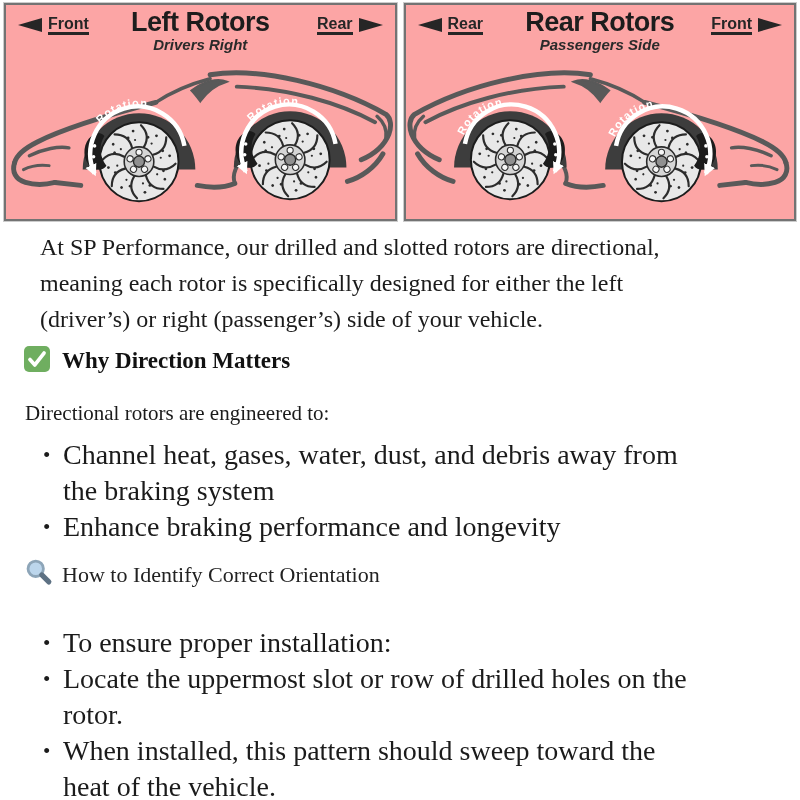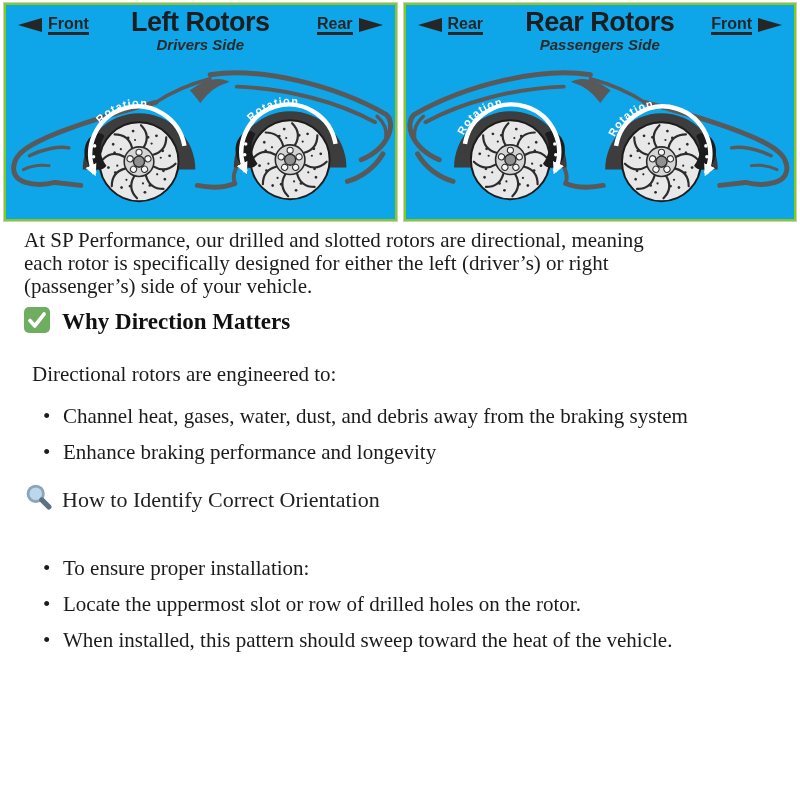--- a/index.html
+++ b/index.html
@@ -1,40 +1,40 @@
 <!DOCTYPE html>
 <html><head>
 <meta charset="utf-8">
 <style>
   html,body{margin:0;padding:0;background:#ffffff;}
   body{width:800px;height:800px;overflow:hidden;font-family:"Liberation Serif",serif;color:#1b1b1b;}
 
   
   .panels{display:flex;gap:7px;padding:3px 4px 0 4px;}
-  .panel{flex:1;background:#0ea5e9;border:2px solid #84cc16;box-shadow:0 0 0 1px #cccccc;height:214px;overflow:hidden;}
+  .panel{flex:1;background:#fca5a5;border:2px solid #737373;box-shadow:0 0 0 1px #cccccc;height:214px;overflow:hidden;}
   .panel-head{position:relative;height:52px;font-family:"Liberation Sans",sans-serif;}
   .dir{position:absolute;top:10px;display:flex;align-items:center;gap:2px;}
   .dir-left{left:12px;}
   .dir-right{right:12px;}
   .dir .lbl{font-weight:bold;font-size:16px;color:#262626;border-bottom:3px solid #262626;line-height:17px;}
   .dir svg{display:block;}
   .panel-titlewrap{text-align:center;padding-top:4px;}
   .panel-title{font-weight:bold;font-size:27px;line-height:27px;color:#1d1d1d;letter-spacing:-.5px;}
   .panel-sub{font-weight:bold;font-style:italic;font-size:15px;line-height:17px;color:#2a2a2a;}
   svg.car{display:block;width:100%;height:160px;}
 
   
   main{padding:0 24px;}
-  .intro{margin:8px 0 0;font-size:21px;line-height:23px;max-width:640px;}
+  .intro{margin:8px 16px 0;font-size:24px;line-height:36px;max-width:640px;}
   h2.sec{margin:6px 0 0;font-size:23px;line-height:36px;font-weight:bold;color:#111;}
   h3.sec{margin:12px 0 14px;font-size:22px;line-height:36px;font-weight:400;color:#222;}
-  .lead{margin:16px 8px 0;font-size:21px;line-height:36px;}
+  .lead{margin:16px 1px 0;font-size:21px;line-height:36px;}
   ul.blist{list-style:none;margin:6px 0 0;padding:0 0 0 19px;max-width:660px;}
   ul.blist.second{margin-top:32px;}
-  ul.blist li{position:relative;padding-left:20px;font-size:21px;line-height:36px;}
+  ul.blist li{position:relative;padding-left:20px;font-size:28px;line-height:36px;}
   ul.blist li::before{content:"\2022";position:absolute;left:0;top:0;font-size:21px;}
   .emoji-check{display:inline-block;width:26px;height:26px;border-radius:5px;background:#6fae60;margin-right:12px;vertical-align:-4px;}
   .emoji-check svg{display:block;width:26px;height:26px;}
   .emoji-mag{display:inline-block;width:30px;height:30px;margin-right:8px;vertical-align:-6px;}
   .emoji-mag svg{display:block;width:30px;height:30px;}
 </style>
 </head>
 <body>
 
 <div class="panels">
@@ -98,21 +98,21 @@
   <div class="panel">
     <div class="panel-head">
       <span class="dir dir-left">
         <svg width="28" height="16">
             <polygon points="0,8 24,1 24,15" fill="#262626"></polygon>
           </svg>
         <span class="lbl">Front</span>
       </span>
       <div class="panel-titlewrap">
         <div class="panel-title">Left Rotors</div>
-        <div class="panel-sub">Drivers Side</div>
+        <div class="panel-sub">Drivers Right</div>
       </div>
       <span class="dir dir-right">
         <span class="lbl">Rear</span>
         <svg width="28" height="16">
             <polygon points="28,8 4,1 4,15" fill="#262626"></polygon>
           </svg>
       </span>
     </div>
     <svg class="car" viewBox="0 0 390 162">
       <use href="#carbody"></use>

